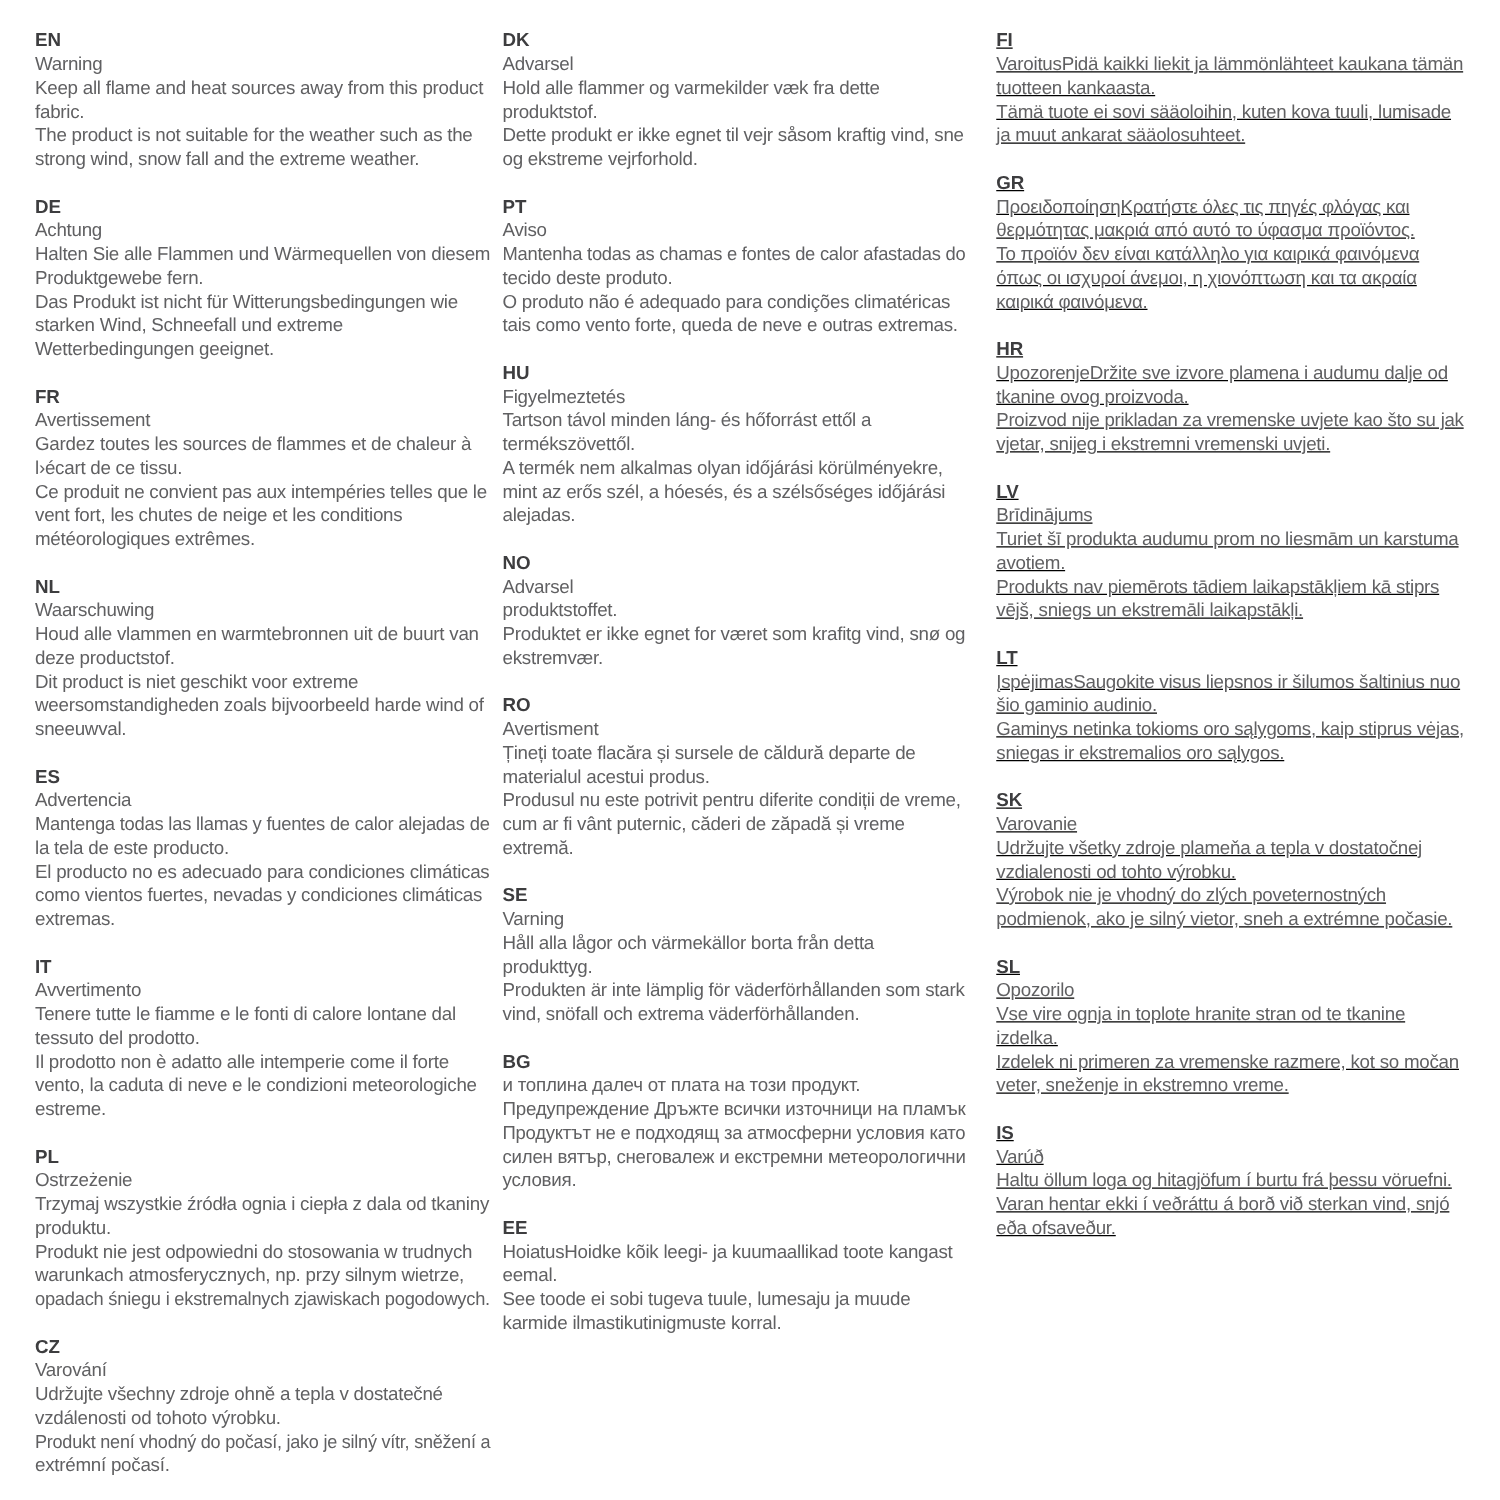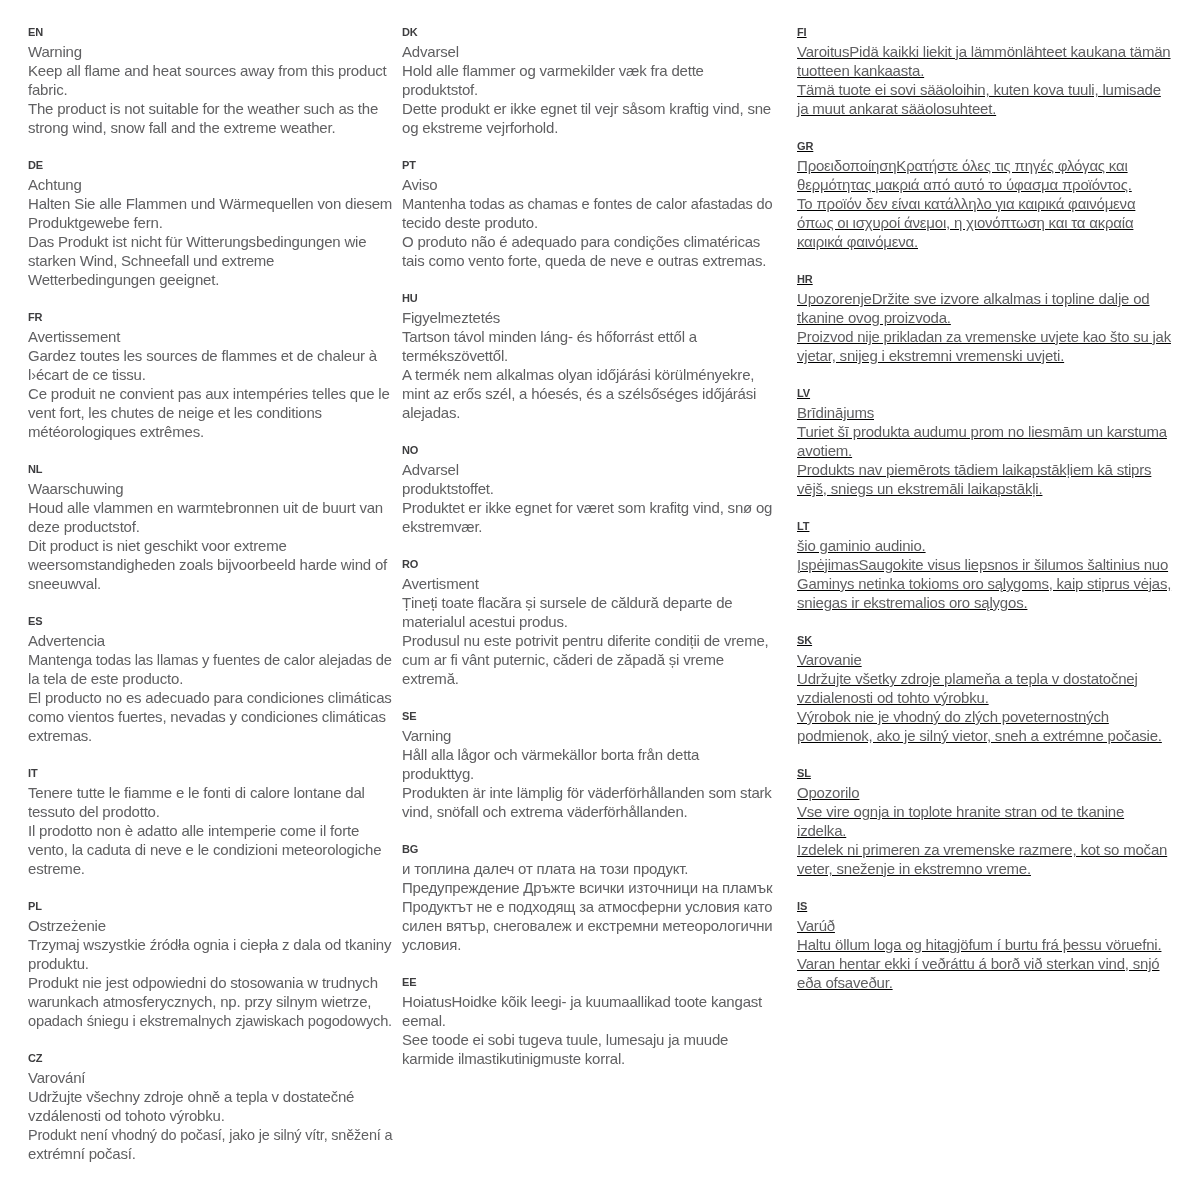--- a/index.html
+++ b/index.html
@@ -8,21 +8,21 @@
     font-family:"Liberation Sans","DejaVu Sans",sans-serif;
     -webkit-font-smoothing:antialiased;
   }
   .sheet{position:absolute;inset:0;background:#ffffff;}
   .col{position:absolute;top:23px;}
   .col-1{left:28px;width:364px;}
   .col-2{left:402px;width:370px;}
   .col-3{left:797px;width:374px;text-decoration:underline;}
   .lang-section{margin:0 0 19px 0;}
   .lang-code{
-    font-size:11px;line-height:19px;font-weight:700;color:#3d3d3f;
+    font-size:15px;line-height:19px;font-weight:700;color:#3d3d3f;
     letter-spacing:-0.1px;white-space:nowrap;
   }
   .line{
     font-size:15px;line-height:19px;font-weight:400;color:#606062;
     letter-spacing:-0.2px;white-space:nowrap;transform-origin:left center;
   }
 </style>
 </head>
 <body>
 
@@ -67,20 +67,21 @@
         <div class="lang-code">ES</div>
         <div class="line">Advertencia</div>
         <div class="line" style="transform: scaleX(0.981132);">Mantenga todas las llamas y fuentes de calor alejadas de</div>
         <div class="line">la tela de este producto.</div>
         <div class="line">El producto no es adecuado para condiciones climáticas</div>
         <div class="line">como vientos fuertes, nevadas y condiciones climáticas</div>
         <div class="line">extremas.</div>
       </section>
       <section class="lang-section">
         <div class="lang-code">IT</div>
+        <div class="line">Avvertimento</div>
         <div class="line">Tenere tutte le fiamme e le fonti di calore lontane dal</div>
         <div class="line">tessuto del prodotto.</div>
         <div class="line">Il prodotto non è adatto alle intemperie come il forte</div>
         <div class="line">vento, la caduta di neve e le condizioni meteorologiche</div>
         <div class="line">estreme.</div>
       </section>
       <section class="lang-section">
         <div class="lang-code">PL</div>
         <div class="line">Ostrzeżenie</div>
         <div class="line">Trzymaj wszystkie źródła ognia i ciepła z dala od tkaniny</div>
@@ -175,37 +176,37 @@
       <section class="lang-section">
         <div class="lang-code">GR</div>
         <div class="line">ΠροειδοποίησηΚρατήστε όλες τις πηγές φλόγας και</div>
         <div class="line">θερμότητας μακριά από αυτό το ύφασμα προϊόντος.</div>
         <div class="line">Το προϊόν δεν είναι κατάλληλο για καιρικά φαινόμενα</div>
         <div class="line">όπως οι ισχυροί άνεμοι, η χιονόπτωση και τα ακραία</div>
         <div class="line">καιρικά φαινόμενα.</div>
       </section>
       <section class="lang-section">
         <div class="lang-code">HR</div>
-        <div class="line">UpozorenjeDržite sve izvore alkalmas i topline dalje od</div>
+        <div class="line">UpozorenjeDržite sve izvore plamena i audumu dalje od</div>
         <div class="line">tkanine ovog proizvoda.</div>
         <div class="line" style="transform: scaleX(0.992042);">Proizvod nije prikladan za vremenske uvjete kao što su jak</div>
         <div class="line">vjetar, snijeg i ekstremni vremenski uvjeti.</div>
       </section>
       <section class="lang-section">
         <div class="lang-code">LV</div>
         <div class="line">Brīdinājums</div>
         <div class="line">Turiet šī produkta audumu prom no liesmām un karstuma</div>
         <div class="line">avotiem.</div>
         <div class="line">Produkts nav piemērots tādiem laikapstākļiem kā stiprs</div>
         <div class="line">vējš, sniegs un ekstremāli laikapstākļi.</div>
       </section>
       <section class="lang-section">
         <div class="lang-code">LT</div>
+        <div class="line">ĮspėjimasSaugokite visus liepsnos ir šilumos šaltinius nuo</div>
         <div class="line">šio gaminio audinio.</div>
-        <div class="line">ĮspėjimasSaugokite visus liepsnos ir šilumos šaltinius nuo</div>
         <div class="line" style="transform: scaleX(0.992042);">Gaminys netinka tokioms oro sąlygoms, kaip stiprus vėjas,</div>
         <div class="line">sniegas ir ekstremalios oro sąlygos.</div>
       </section>
       <section class="lang-section">
         <div class="lang-code">SK</div>
         <div class="line">Varovanie</div>
         <div class="line">Udržujte všetky zdroje plameňa a tepla v dostatočnej</div>
         <div class="line">vzdialenosti od tohto výrobku.</div>
         <div class="line">Výrobok nie je vhodný do zlých poveternostných</div>
         <div class="line">podmienok, ako je silný vietor, sneh a extrémne počasie.</div>

